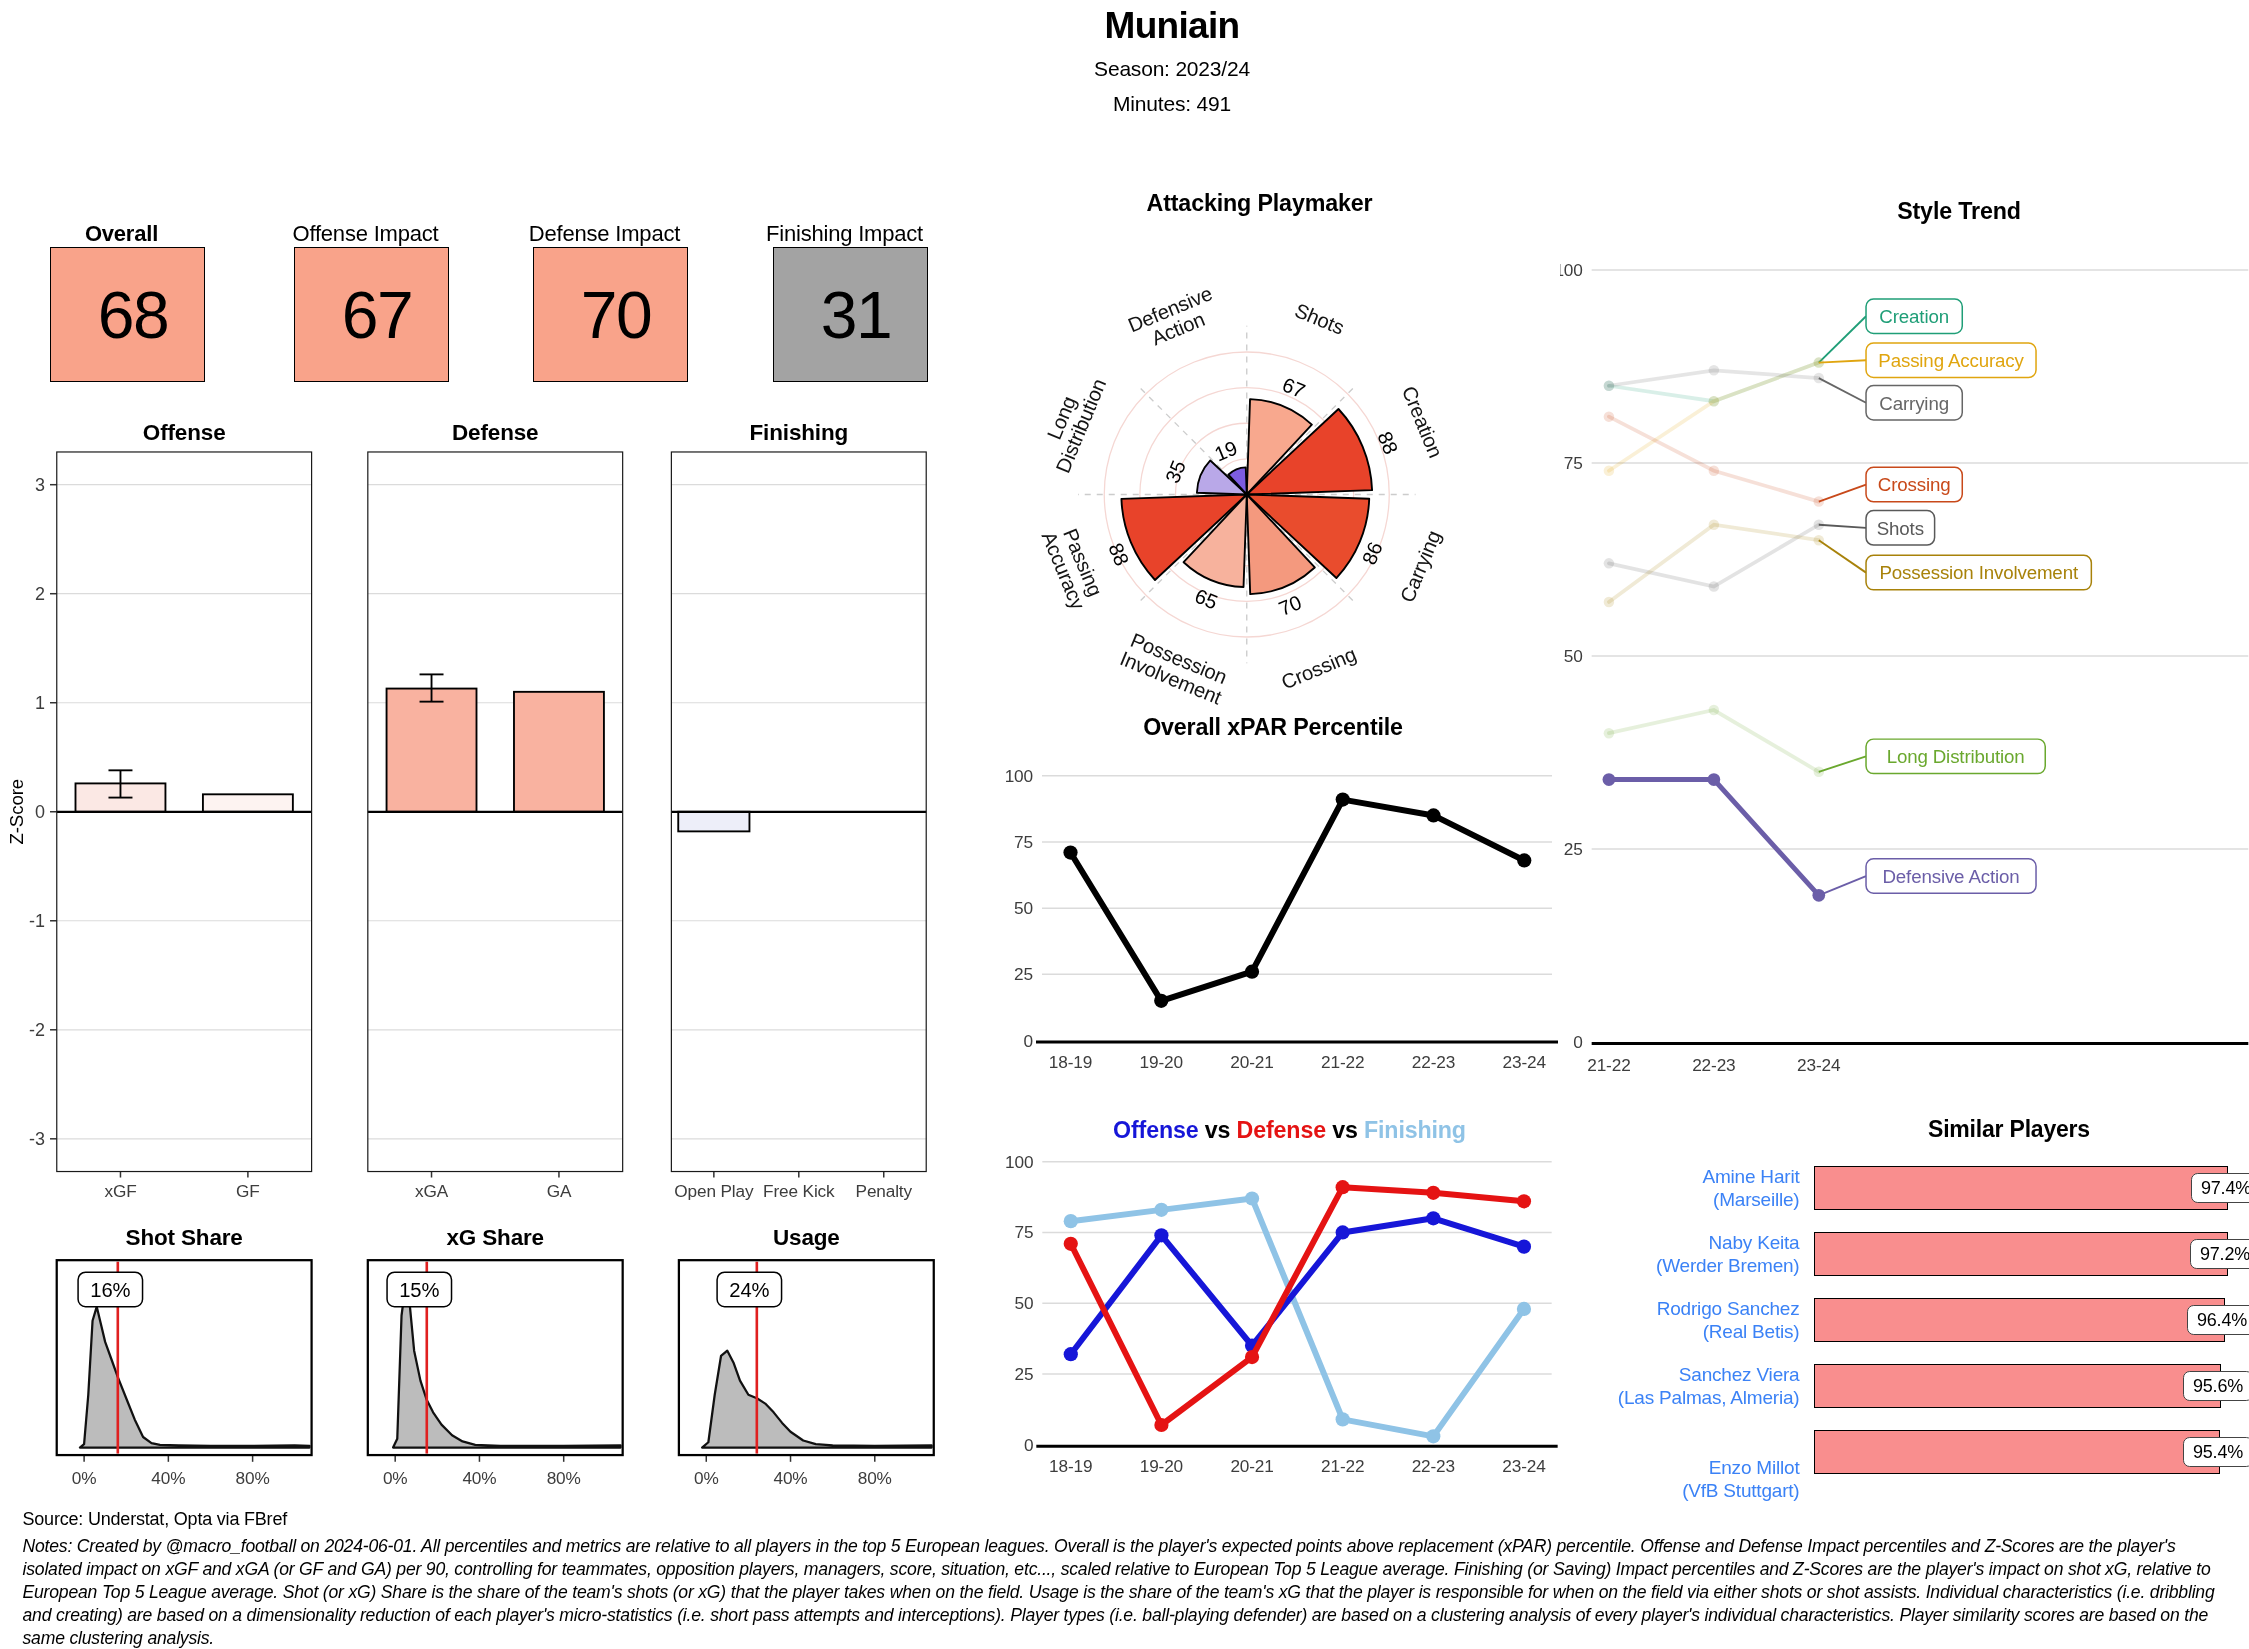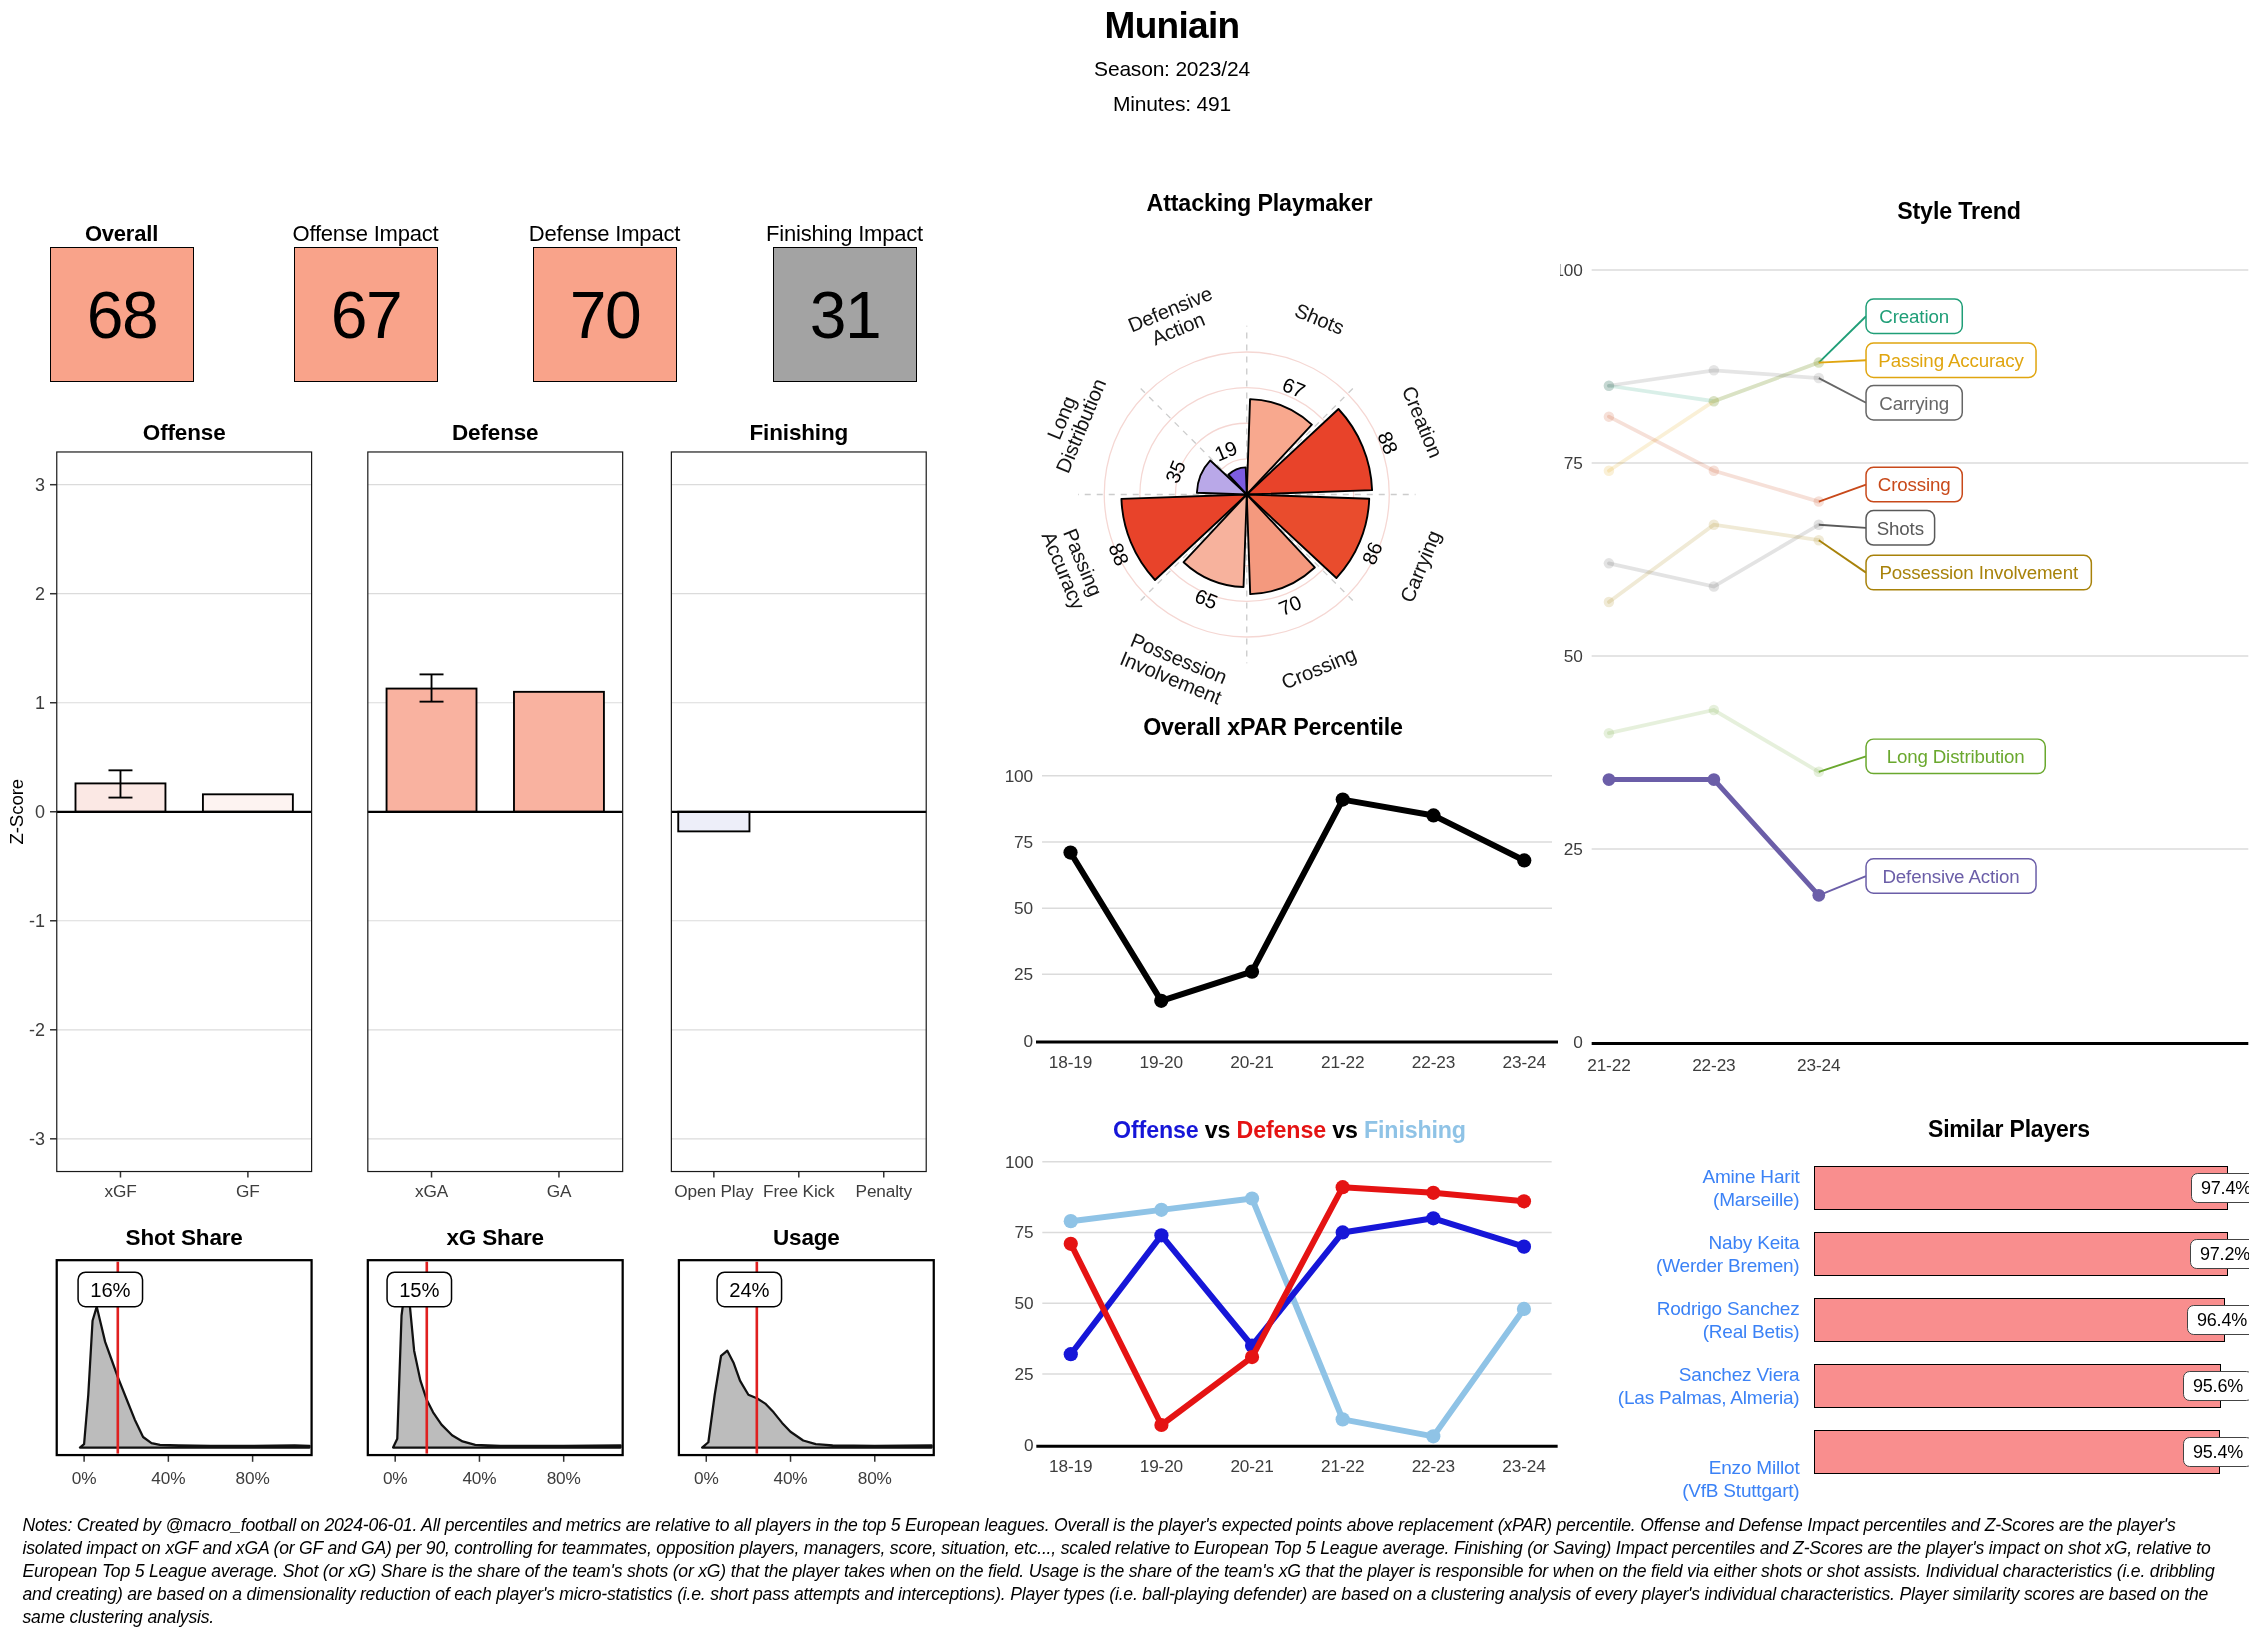--- a/index.html
+++ b/index.html
@@ -4,21 +4,21 @@
 <style>
   html,body{margin:0;padding:0;background:#fff;}
   body{width:2250px;height:1650px;position:relative;font-family:"Liberation Sans",sans-serif;letter-spacing:-0.2px;color:#000;overflow:hidden;}
   .abs{position:absolute;}
   
   .hdr{left:797px;top:4.5px;width:750px;text-align:center;}
   .hdr .t{font-size:37px;font-weight:bold;letter-spacing:-0.7px;}
   .hdr .m{font-size:21px;margin-top:10.5px;}
   
   .card-label{font-size:22px;text-align:center;width:195px;margin-top:20px;}
-  .card{width:142px;height:133px;border:1.9px solid #000;display:flex;align-items:center;justify-content:center;}
+  .card{width:142px;height:133px;border:1.9px solid #000;display:flex;align-items:center;justify-content:center;padding-left:11px;}
   .card .num{font-size:66px;letter-spacing:-1.5px;}
   svg text{font-family:"Liberation Sans",sans-serif;}
   
   .sim-title{font-size:23px;font-weight:bold;text-align:center;}
   .sim-name{font-size:19px;line-height:23px;text-align:right;color:#3b82f6;}
   .sim-bar{background:#F98E8E;border:1.9px solid #000;position:absolute;}
   .sim-chip{position:absolute;background:#fff;border:1.5px solid #444;border-radius:6.7px;font-size:18px;padding:3.7px 9px;white-space:nowrap;}
   
   .src{font-size:18px;}
   .notes{font-size:17.6px;font-style:italic;line-height:23px;margin-top:4.5px;}
@@ -365,15 +365,16 @@
       <div class="sim-name abs" style="left: 7.5px; top: 321px; width: 210px; margin-top: 27px;">
         <div>Enzo Millot</div>
         <div>(VfB Stuttgart)</div>
       </div>
       <div class="sim-bar" style="left: 232px; top: 322px; width: 404px; height: 42px; background: rgb(249, 142, 142);"></div>
       <div class="sim-chip" style="left: 601px; top: 329px;">95.4%</div>
     </div>
 </div>
 
 <div class="abs" style="left:22.5px;top:1509px;width:2209px;">
+  <div class="src">Source: Understat, Opta via FBref</div>
   <div class="notes">Notes: Created by @macro_football on 2024-06-01. All percentiles and metrics are relative to all players in the top 5 European leagues. Overall is the player's expected points above replacement (xPAR) percentile. Offense and Defense Impact percentiles and Z-Scores are the player's isolated impact on xGF and xGA (or GF and GA) per 90, controlling for teammates, opposition players, managers, score, situation, etc..., scaled relative to European Top 5 League average. Finishing (or Saving) Impact percentiles and Z-Scores are the player's impact on shot xG, relative to European Top 5 League average. Shot (or xG) Share is the share of the team's shots (or xG) that the player takes when on the field. Usage is the share of the team's xG that the player is responsible for when on the field via either shots or shot assists. Individual characteristics (i.e. dribbling and creating) are based on a dimensionality reduction of each player's micro-statistics (i.e. short pass attempts and interceptions). Player types (i.e. ball-playing defender) are based on a clustering analysis of every player's individual characteristics. Player similarity scores are based on the same clustering analysis.</div>
 </div>
 
 
 </body></html>

